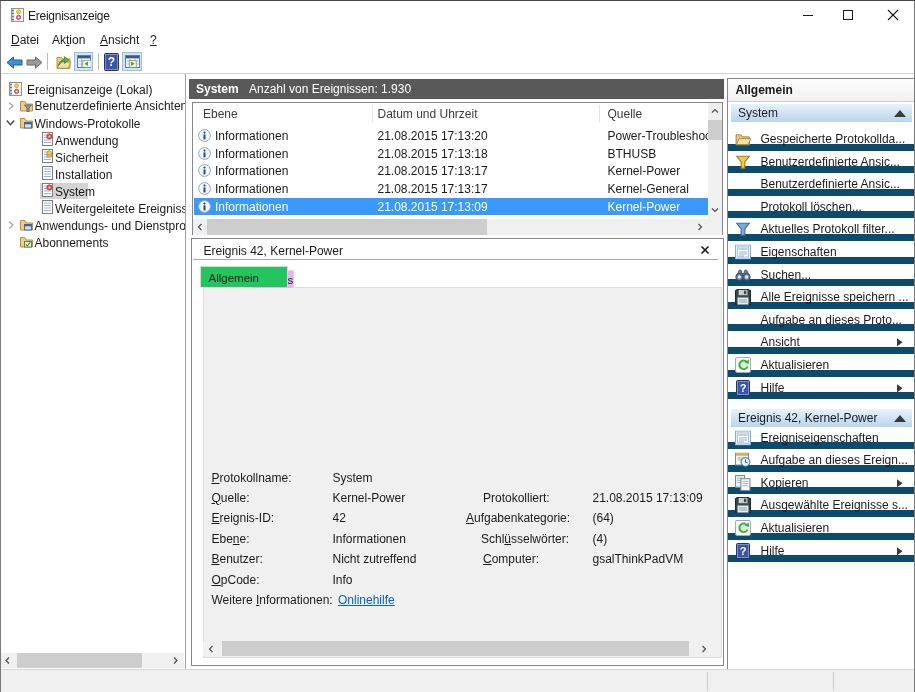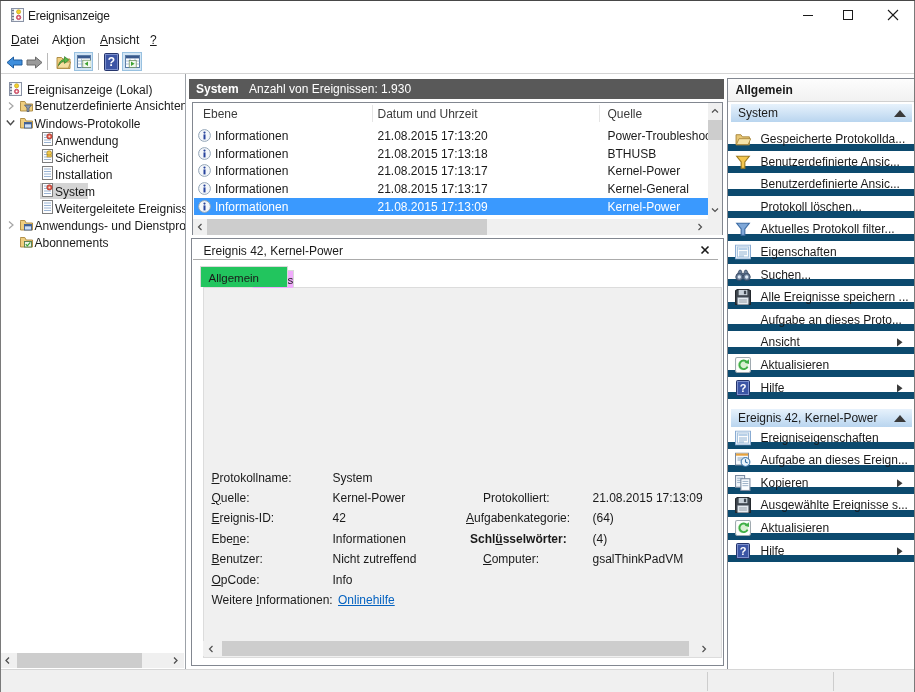--- a/index.html
+++ b/index.html
@@ -403,21 +403,21 @@
       <div class="fl" style="left:19.5px;top:252.5px;"><u>Q</u>uelle:</div>
       <div class="fl" style="left:140.5px;top:252.5px;">Kernel-Power</div>
       <div class="fl" style="left:291px;top:252.5px;">Protokolliert:</div>
       <div class="fl" style="left:400.5px;top:252.5px;">21.08.2015 17:13:09</div>
       <div class="fl" style="left:19.5px;top:272.9px;"><u>E</u>reignis-ID:</div>
       <div class="fl" style="left:140.5px;top:272.9px;">42</div>
       <div class="fl" style="left:274px;top:272.9px;"><u>A</u>ufgabenkategorie:</div>
       <div class="fl" style="left:400.5px;top:272.9px;">(64)</div>
       <div class="fl" style="left:19.5px;top:293.4px;">Ebe<u>n</u>e:</div>
       <div class="fl" style="left:140.5px;top:293.4px;">Informationen</div>
-      <div class="fl" style="left:278px;top:293.4px;font-weight:bold;">Schl<u>ü</u>sselwörter:</div>
+      <div class="fl" style="left:289px;top:293.4px;">Schl<u>ü</u>sselwörter:</div>
       <div class="fl" style="left:400.5px;top:293.4px;">(4)</div>
       <div class="fl" style="left:19.5px;top:313.9px;"><u>B</u>enutzer:</div>
       <div class="fl" style="left:140.5px;top:313.9px;">Nicht zutreffend</div>
       <div class="fl" style="left:291px;top:313.9px;"><u>C</u>omputer:</div>
       <div class="fl" style="left:400.5px;top:313.9px;">gsalThinkPadVM</div>
       <div class="fl" style="left:19.5px;top:334.3px;"><u>O</u>pCode:</div>
       <div class="fl" style="left:140.5px;top:334.3px;">Info</div>
       <div class="fl" style="left:19.5px;top:354.8px;">Weitere <u>I</u>nformationen:</div>
       <div class="fl" style="left:146px;top:354.8px;color:#0563c1;text-decoration:underline;">Onlinehilfe</div>
 

